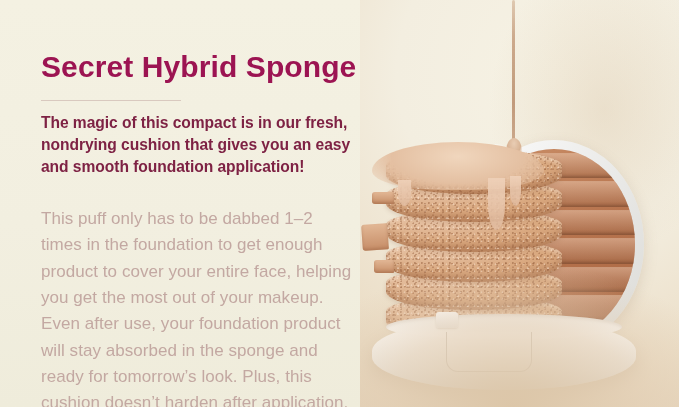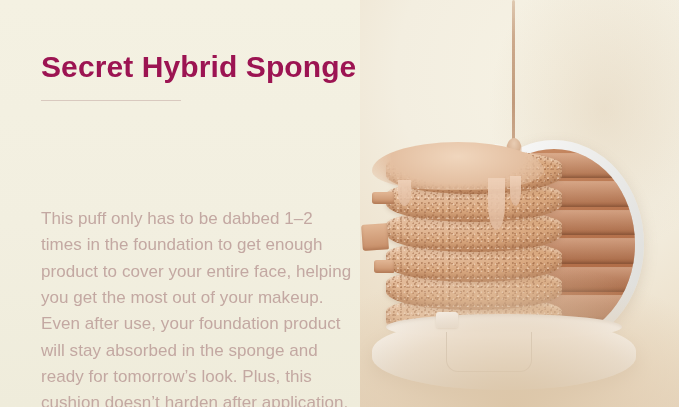--- a/index.html
+++ b/index.html
@@ -268,17 +268,18 @@
     </div>
 
     <div class="floor"></div>
   </div>
 
   <div class="content">
     <h1 class="title">Secret Hybrid Sponge</h1>
 
     <div class="divider"></div>
 
+    <p class="subhead">The magic of this compact is in our fresh, nondrying cushion that gives you an easy and smooth foundation application!</p>
 
     <p class="body">This puff only has to be dabbed 1–2 times in the foundation to get enough product to cover your entire face, helping you get the most out of your makeup. Even after use, your foundation product will stay absorbed in the sponge and ready for tomorrow’s look. Plus, this cushion doesn’t harden after application, so it always feels soft and fresh.</p>
   </div>
 
 </div>
 
 </body></html>

